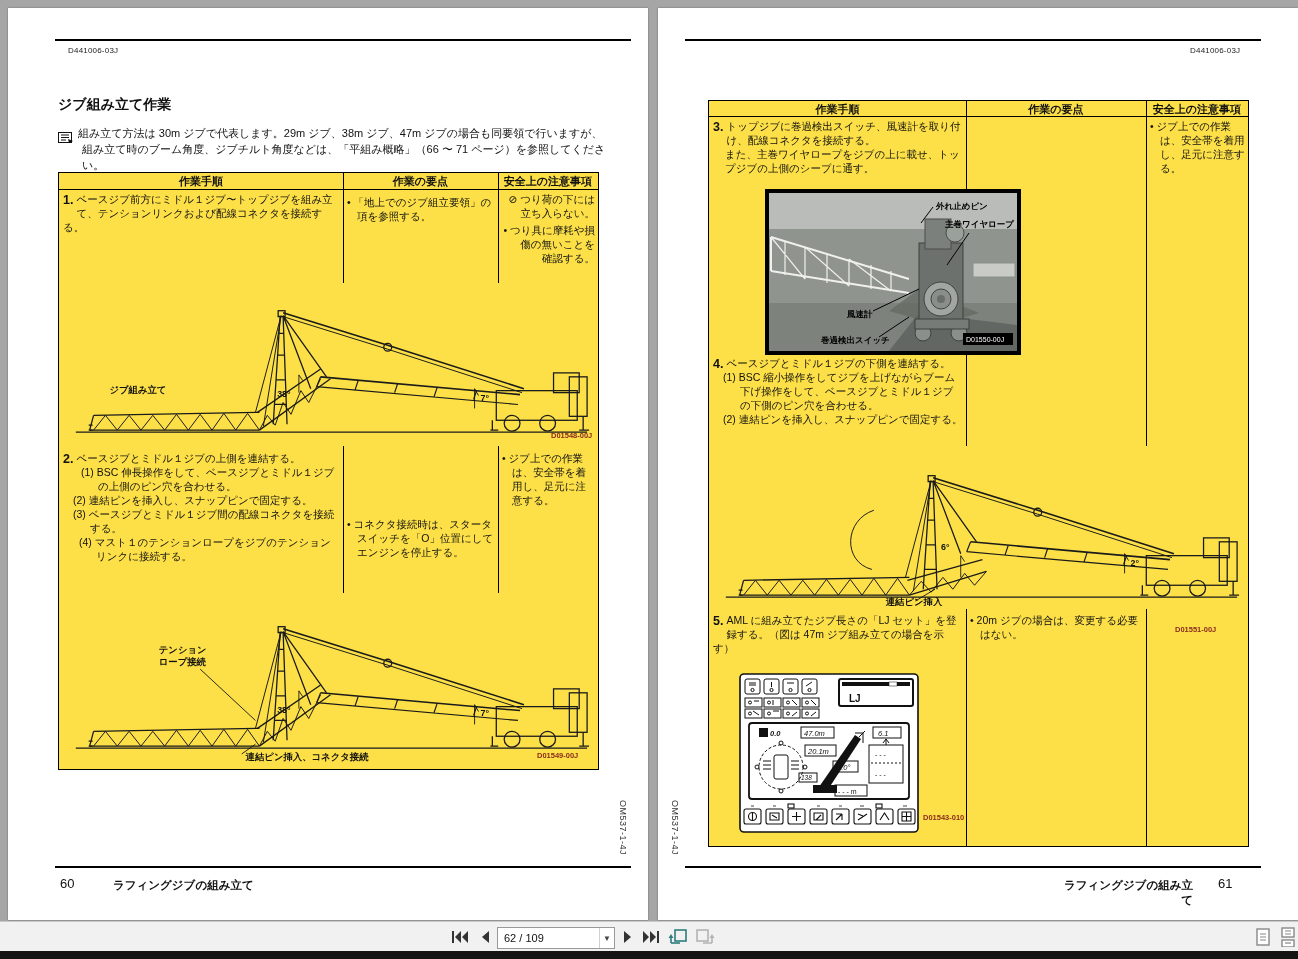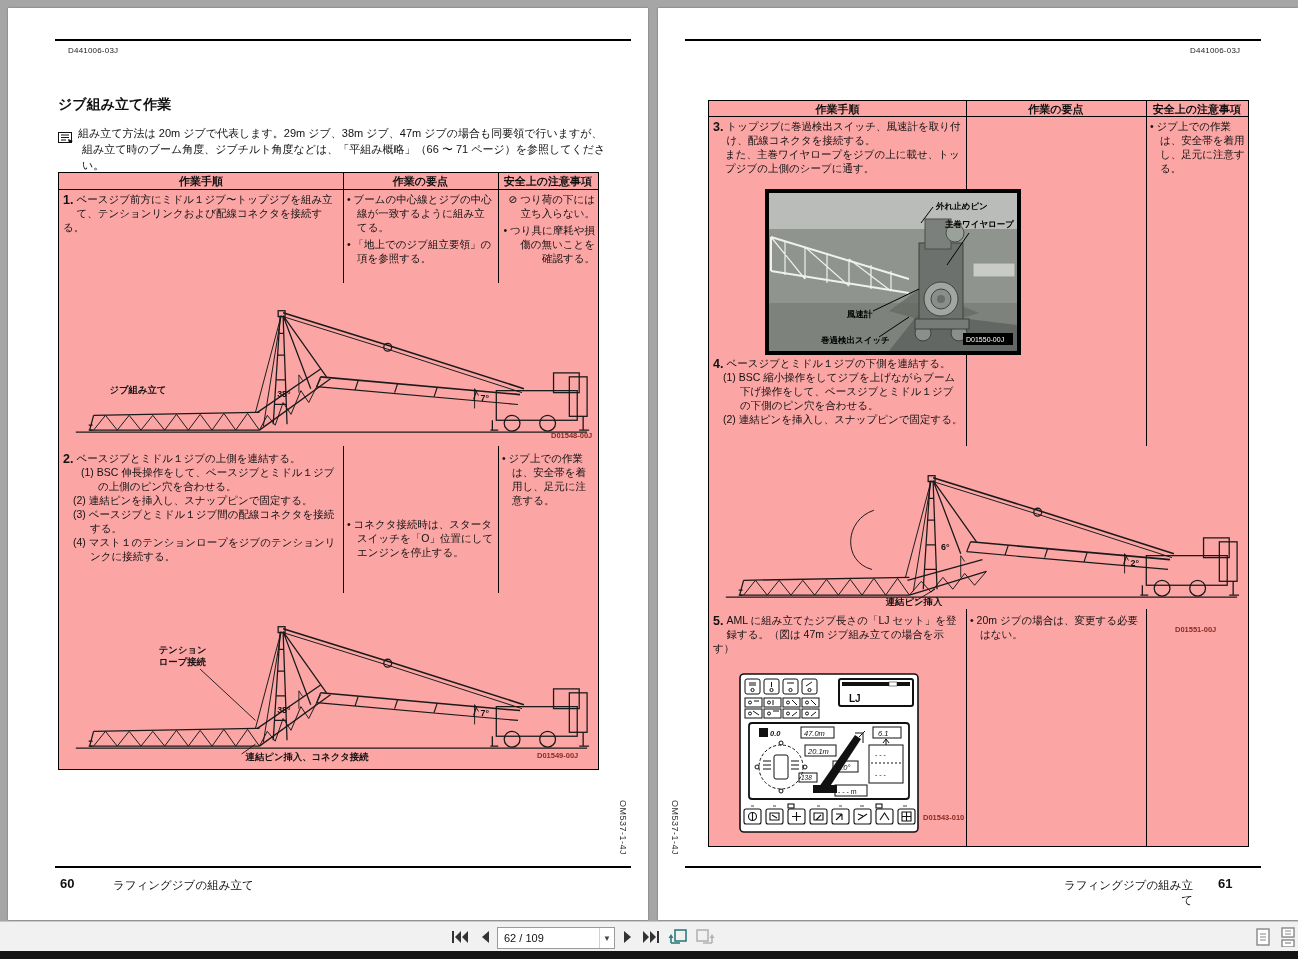--- a/index.html
+++ b/index.html
@@ -4,33 +4,33 @@
 <style>
   html,body{margin:0;padding:0;}
   body{width:1298px;height:959px;position:relative;overflow:hidden;
        background:#a6a6a6;font-family:"Liberation Sans","DejaVu Sans",sans-serif;color:#111;}
   .page{position:absolute;top:8px;width:640px;height:912px;background:#fff;box-shadow:0 0 2px rgba(0,0,0,.35);}
   .abs{position:absolute;}
   .rule{position:absolute;background:#000;}
   .doccode{position:absolute;font-size:8px;color:#222;letter-spacing:.2px;}
   .pgtitle{position:absolute;font-size:14px;font-weight:bold;}
   .intro{position:absolute;font-size:11px;line-height:16px;}
-  .tbl{position:absolute;border:1.4px solid #000;background:#fca5a5;}
+  .tbl{position:absolute;border:1.4px solid #000;background:#fde047;}
   .vline{position:absolute;width:1px;background:#000;}
   .hline{position:absolute;height:1px;background:#000;}
   .thead{position:absolute;font-size:11px;font-weight:600;text-align:center;}
   .cellt{position:absolute;font-size:10.5px;line-height:1.34;}
   .stepnum{float:left;font-size:12.5px;font-weight:bold;margin-right:3px;}
   .sub{padding-left:17px;text-indent:-17px;}
   .bullet{padding-left:10px;text-indent:-10px;}
   .figid{position:absolute;font-size:7.5px;color:#8a2b20;font-weight:bold;}
   .figlabel{font-size:9.5px;font-weight:bold;}
   .footer-rule{position:absolute;height:1.5px;background:#000;}
-  .pgnum{position:absolute;font-size:13px;font-weight:bold;}
-  .sectitle{position:absolute;font-size:11.5px;font-weight:normal;}
+  .pgnum{position:absolute;font-size:13px;font-weight:normal;}
+  .sectitle{position:absolute;font-size:11.5px;font-weight:bold;}
   .sidecode{position:absolute;font-size:9px;color:#333;writing-mode:vertical-rl;letter-spacing:.5px;}
   svg text{font-family:"Liberation Sans","DejaVu Sans",sans-serif;}
   .toolbar{position:absolute;left:0;top:921px;width:1298px;height:30px;background:#f1f1f1;border-top:1px solid #c9c9c9;}
   .blackbar{position:absolute;left:0;top:951px;width:1298px;height:8px;background:#141414;}
   .tb-btn{position:absolute;top:5px;width:20px;height:20px;display:flex;align-items:center;justify-content:center;cursor:pointer;}
   .combo{position:absolute;top:5px;height:20px;background:#fff;border:1px solid #9a9a9a;display:flex;align-items:center;}
   .combo-text{font-size:11px;padding-left:6px;flex:1;}
   .combo-caret{width:14px;height:100%;display:flex;align-items:center;justify-content:center;font-size:8px;color:#444;border-left:1px solid #d0d0d0;}
   .photo-wrap{position:absolute;border:4px solid #000000;margin-left:48px;}
 </style>
@@ -92,41 +92,40 @@
   <div class="pgtitle" style="left:50px;top:88px;">ジブ組み立て作業</div>
 
   <span class="abs" style="left:50px;top:121px;">
     <svg width="16" height="11" viewBox="0 0 16 11">
         <rect x="0.5" y="0.5" width="13" height="10" fill="none" stroke="#111"></rect>
         <path d="M3 3 h8 M3 5.5 h8 M3 8 h5" stroke="#111" stroke-width="1" fill="none"></path>
         <path d="M10 7 l5 2 -4 2 z" fill="#111"></path>
       </svg>
   </span>
   <div class="intro" style="left:70px;top:117px;width:540px;">
-    <div>組み立て方法は 20m ジブで代表します。29m ジブ、38m ジブ、47m ジブの場合も同要領で行いますが、</div>
+    <div>組み立て方法は 30m ジブで代表します。29m ジブ、38m ジブ、47m ジブの場合も同要領で行いますが、</div>
     <div style="padding-left:4px;">組み立て時のブーム角度、ジブチルト角度などは、「平組み概略」（66 〜 71 ページ）を参照してください。</div>
   </div>
 
   <div class="tbl" style="left:50px;top:164px;width:539px;height:596px;">
     <div class="hline" style="left:0;top:16px;width:539px;"></div>
     <div class="vline" style="left:284px;top:0;height:110px;"></div>
     <div class="vline" style="left:439px;top:0;height:110px;"></div>
     <div class="vline" style="left:284px;top:273px;height:147px;"></div>
     <div class="vline" style="left:439px;top:273px;height:147px;"></div>
 
     <div class="thead" style="left:0;top:1px;width:284px;">作業手順</div>
     <div class="thead" style="left:284px;top:1px;width:155px;">作業の要点</div>
     <div class="thead" style="left:439px;top:1px;width:100px;">安全上の注意事項</div>
 
     <div class="cellt" style="left:4px;top:19px;width:277px;">
       <span class="stepnum">1.</span>
       <span>ベースジブ前方にミドル１ジブ〜トップジブを組み立て、テンションリンクおよび配線コネクタを接続する。</span>
     </div>
     <div class="cellt" style="left:288px;top:19px;width:148px;">
-      <div class="bullet">• ブームの中心線とジブの中心線が一致するように組み立てる。</div>
       <div class="bullet" style="margin-top:3px;">• 「地上でのジブ組立要領」の項を参照する。</div>
     </div>
     <div class="cellt" style="left:443px;top:19px;width:93px;text-align:right;">
       <div class="bullet" style="padding-left:12px;text-indent:-12px;">⊘ つり荷の下には立ち入らない。</div>
       <div class="bullet" style="margin-top:3px;">• つり具に摩耗や損傷の無いことを確認する。</div>
     </div>
 
     <svg class="abs" style="left:3px;top:112px;" width="533" height="160" viewBox="0 0 540 160">
       <use href="#crane-base"></use>
         <use href="#jib-38"></use>
@@ -136,21 +135,21 @@
       <path d="M418 104 v20 M418 104 l4 7" stroke="#111" stroke-width=".9" fill="none"></path>
     </svg>
     <div class="figid" style="left:492px;top:258px;">D01548-00J</div>
 
     <div class="cellt" style="left:4px;top:278px;width:277px;">
       <span class="stepnum">2.</span>
       <span>ベースジブとミドル１ジブの上側を連結する。</span>
       <div class="sub" style="margin-left:18px;">(1) BSC 伸長操作をして、ベースジブとミドル１ジブの上側のピン穴を合わせる。</div>
       <div class="sub" style="margin-left:10px;">(2) 連結ピンを挿入し、スナップピンで固定する。</div>
       <div class="sub" style="margin-left:10px;">(3) ベースジブとミドル１ジブ間の配線コネクタを接続する。</div>
-      <div class="sub" style="margin-left:10px;">(4) マスト１のテンションロープをジブのテンションリンクに接続する。</div>
+      <div class="sub" style="margin-left:16px;">(4) マスト１のテンションロープをジブのテンションリンクに接続する。</div>
     </div>
     <div class="cellt" style="left:288px;top:344px;width:148px;">
       <div class="bullet">• コネクタ接続時は、スタータスイッチを「O」位置にしてエンジンを停止する。</div>
     </div>
     <div class="cellt" style="left:443px;top:278px;width:93px;">
       <div class="bullet">• ジブ上での作業は、安全帯を着用し、足元に注意する。</div>
     </div>
 
     <svg class="abs" style="left:3px;top:422px;" width="533" height="168" viewBox="0 0 540 168">
       <g transform="translate(0,6)">

